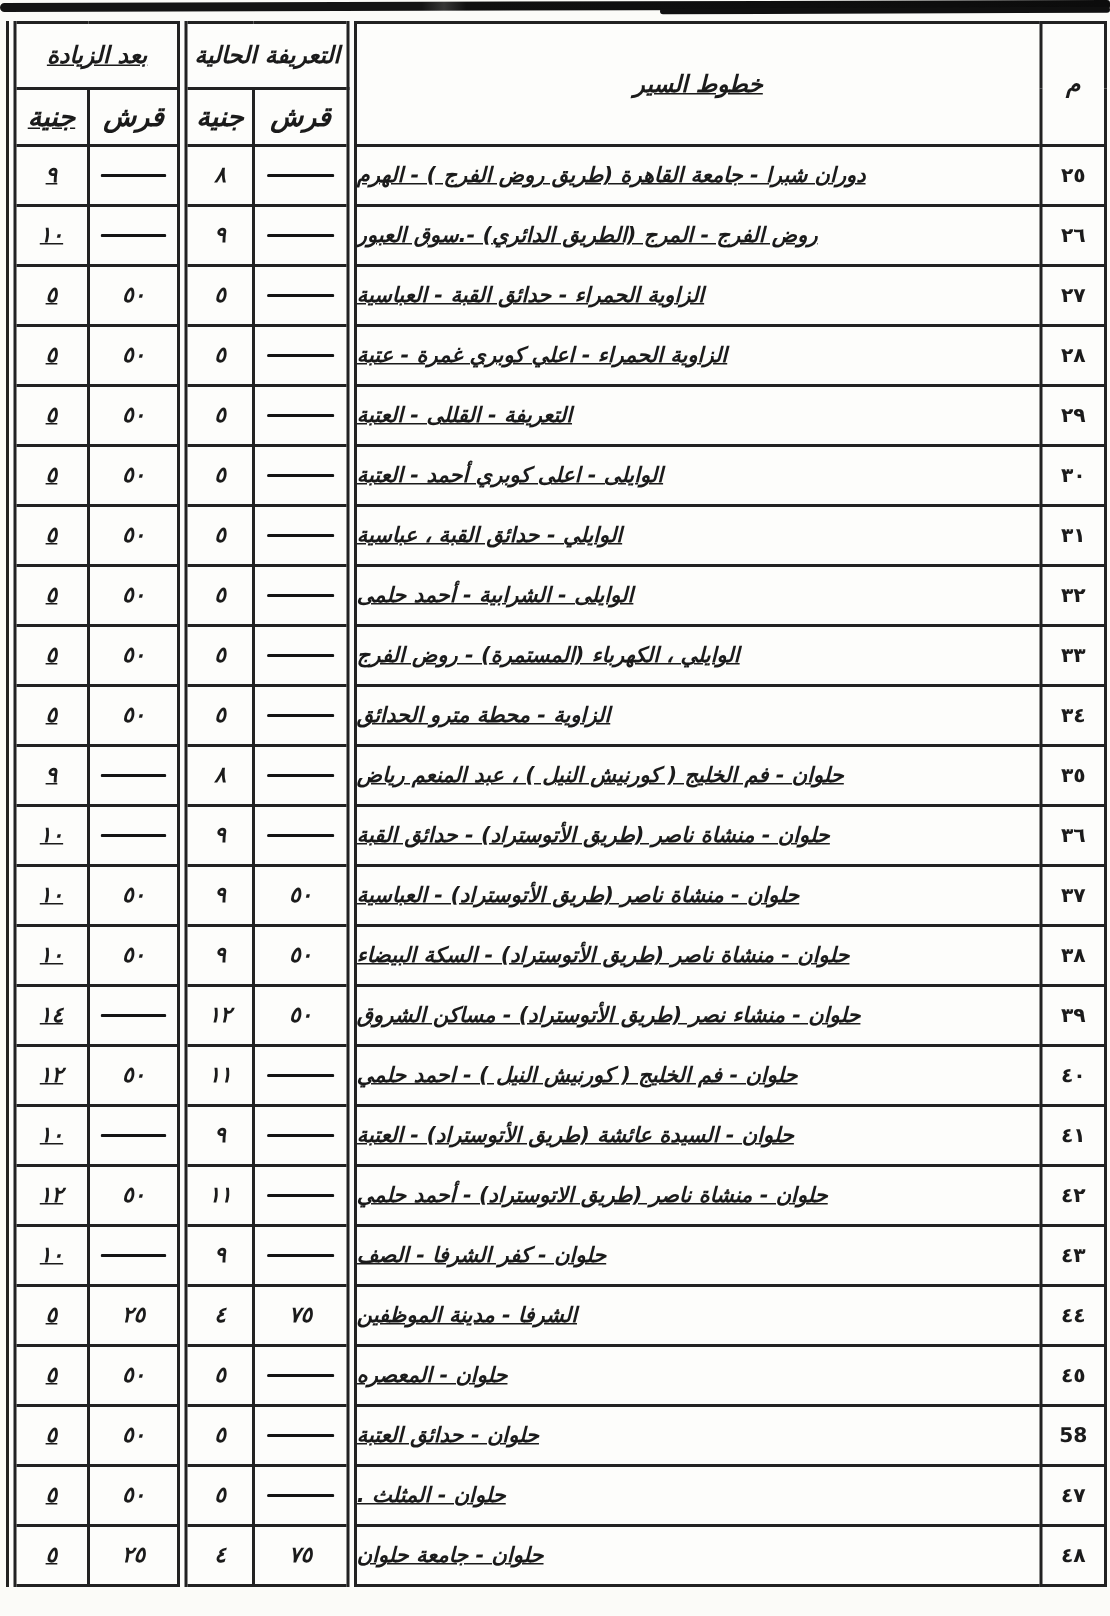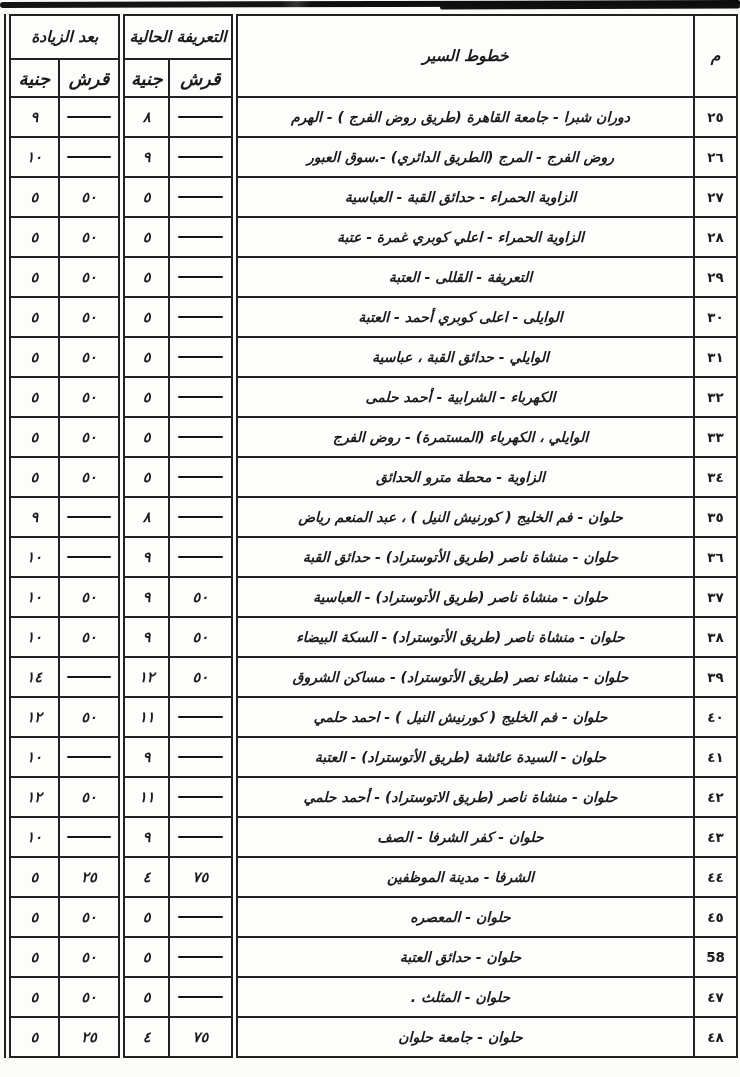--- a/index.html
+++ b/index.html
@@ -36,34 +36,34 @@
   col.c-jnew{width:50px;}
   th,td{
     border:2px solid #222;
     vertical-align:middle;
     padding:0;
     overflow:hidden;
     white-space:nowrap;
   }
   
   .dbl-right{border-right:7px double #222 !important;}
-  .dbl-left{border-left:7px double #222 !important;}
+  .dbl-left{border-left:7px double #222 !important;text-decoration:underline;}
   tr.data-row{height:40px;}
   tr.hdr1{height:44px;}
   tr.hdr2{height:38px;}
   th{
     font-weight:bold;font-style:italic;
     font-size:15.5px;text-align:center;
   }
   th.sub{font-size:18px;}
   td.num{
     text-align:center;font-weight:bold;font-size:13.5px;
   }
   td.route{
-    text-align:center;padding-right:10px;
+    text-align:left;padding-right:10px;
     font-weight:bold;font-style:italic;font-size:14px;
   }
   td.fare{
     text-align:center;font-weight:bold;font-style:italic;font-size:14.5px;
   }
   .dash{
     height:0;border-top:2.6px solid #141414;
     width:74%;margin:0 auto;border-radius:1px;
   }
 </style>
@@ -166,21 +166,21 @@
         <td class="route dbl-left">الوايلي - حدائق القبة ، عباسية</td>
         <td class="fare dbl-right">
           <div class="dash"></div>
         </td>
         <td class="fare">٥</td>
         <td class="fare dbl-right">٥٠</td>
         <td class="fare dbl-left">٥</td>
       </tr>
       <tr class="data-row">
         <td class="num">٣٢</td>
-        <td class="route dbl-left">الكهرباء - الشرابية - أحمد حلمى</td>
+        <td class="route dbl-left">الوايلى - الشرابية - أحمد حلمى</td>
         <td class="fare dbl-right">
           <div class="dash"></div>
         </td>
         <td class="fare">٥</td>
         <td class="fare dbl-right">٥٠</td>
         <td class="fare dbl-left">٥</td>
       </tr>
       <tr class="data-row">
         <td class="num">٣٣</td>
         <td class="route dbl-left">الوايلي ، الكهرباء (المستمرة) - روض الفرج</td>

